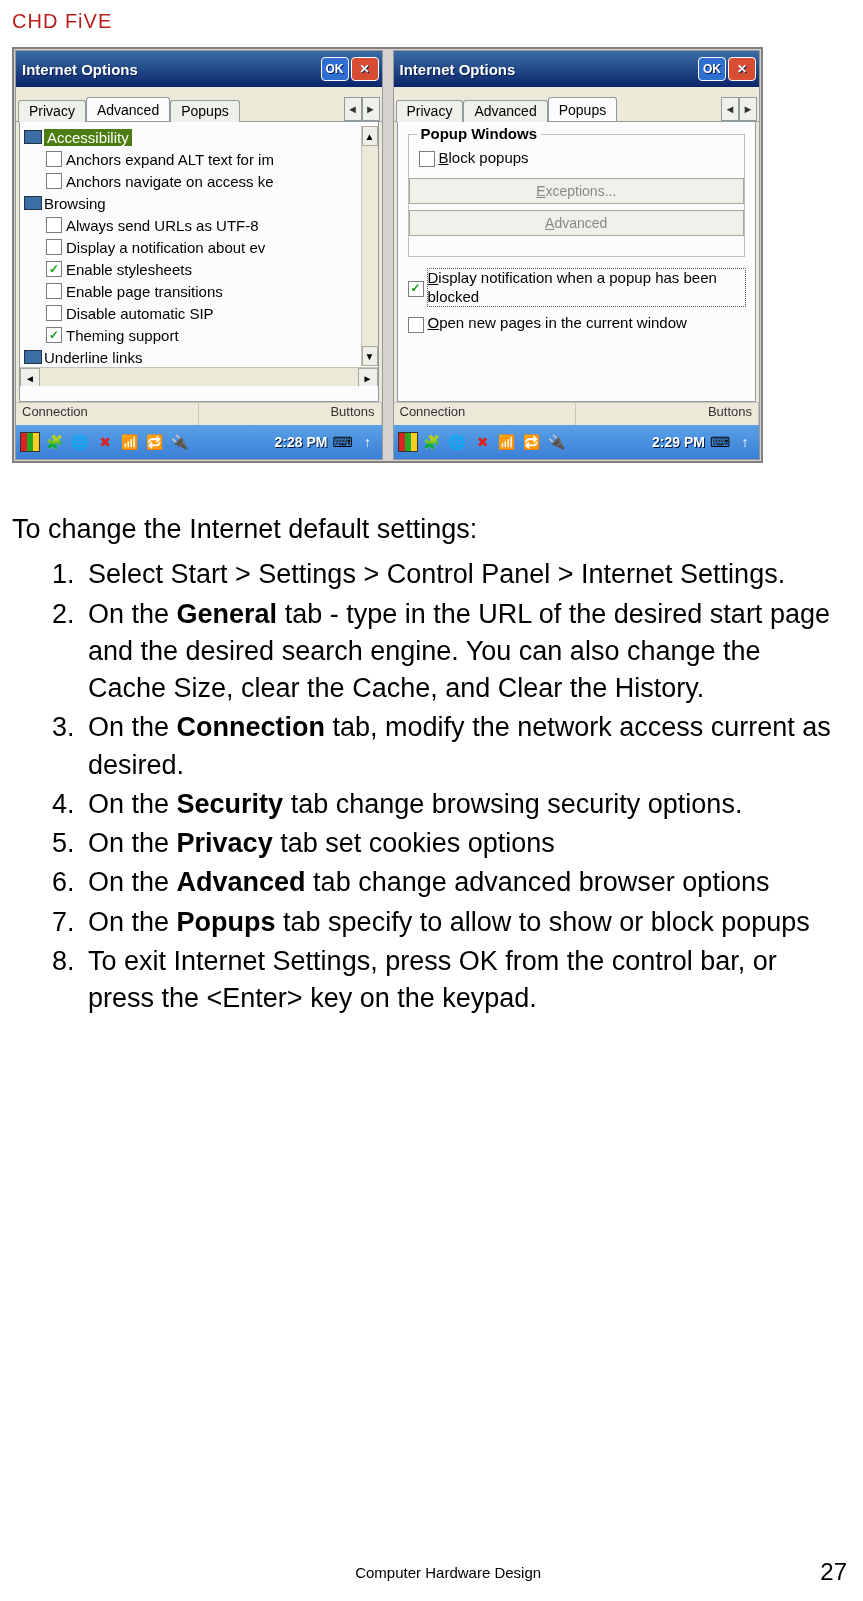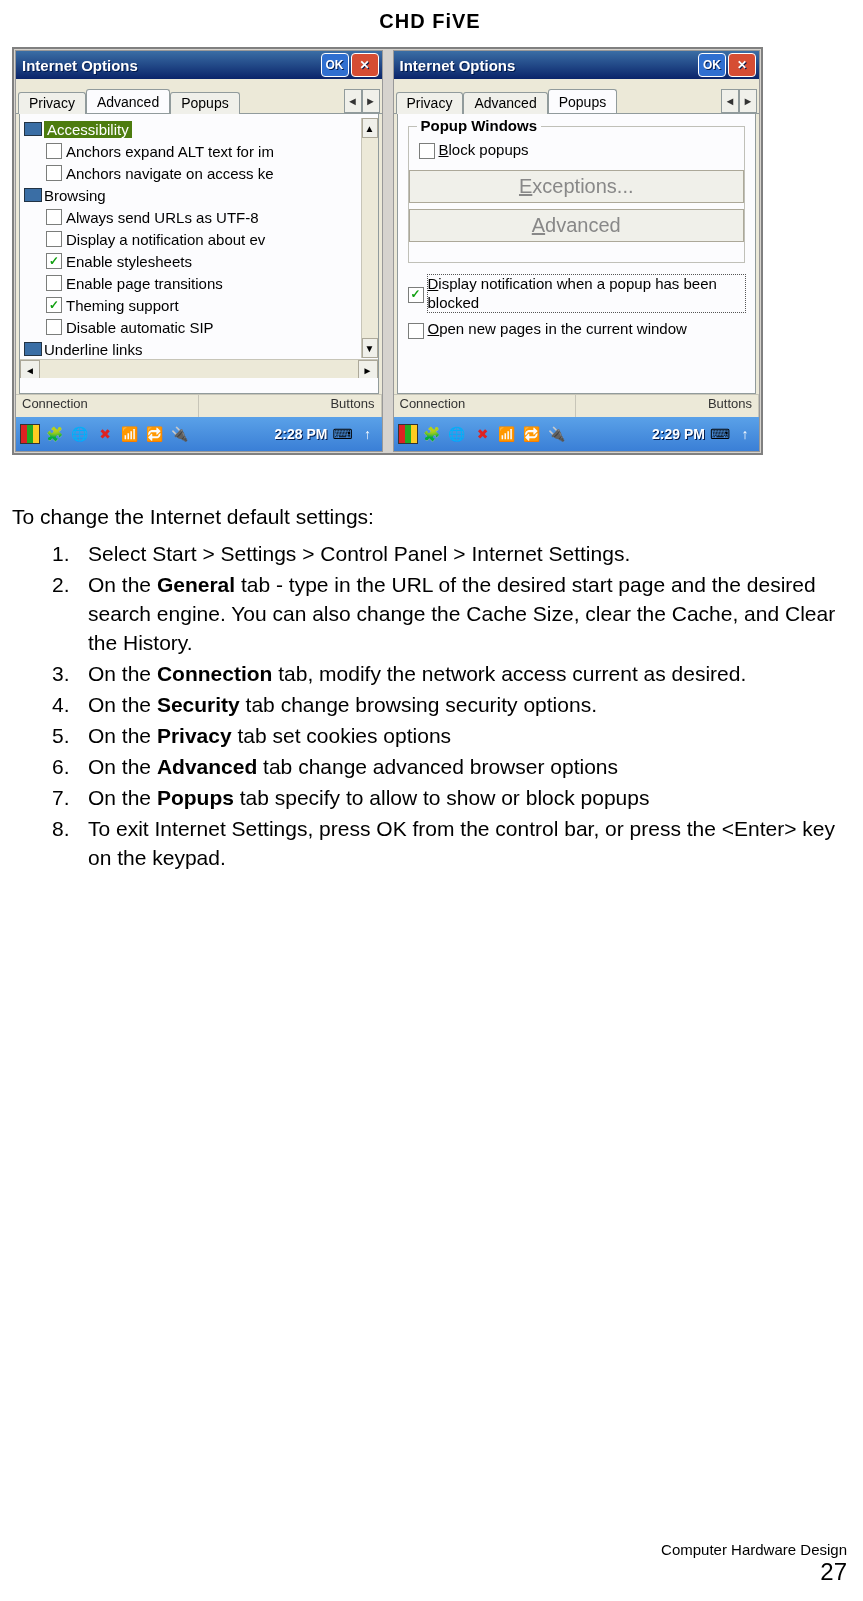--- a/index.html
+++ b/index.html
@@ -11,26 +11,26 @@
     box-sizing: border-box;
   }
   .page {
     width: 863px;
     min-height: 1601px;
     padding: 10px 12px 15px 12px;
     box-sizing: border-box;
     position: relative;
   }
   .header-right {
-    text-align: center;
+    text-align: left;
     font-family: "Arial Black", Arial, sans-serif;
-    font-weight: 700;
+    font-weight: 400;
     letter-spacing: 1px;
     font-size: 20px;
-    color: #000000;
+    color: #b91c1c;
     padding-right: 3px;
     padding-bottom: 8px;
   }
   .figure-frame {
     border: 2px solid #808080;
     display: flex;
     flex-direction: row;
     gap: 10px;
     padding: 1px;
     width: 745px;
@@ -42,21 +42,21 @@
     background: #ece9d8;
     position: relative;
     font-family: Tahoma, Arial, sans-serif;
     font-size: 15px;
     color: #000;
     border: 1px solid #999;
     padding-bottom: 0;
   }
   
   .titlebar {
-    height: 28px;
+    height: 36px;
     background: linear-gradient(#3a6ea5,#0a246a);
     color: #fff;
     display: flex;
     align-items: center;
     padding: 0 3px 0 6px;
     font-weight: bold;
     text-shadow: 1px 1px #00194c;
     justify-content: center;
   }
   .titlebar .spacer { flex:1; }
@@ -152,49 +152,48 @@
   .dotted { outline:1px dotted #555; }
   .pbtn {
     border:1px solid #aca899;
     background:#f0f0ea;
     padding:4px 10px;
     color:#888;
     margin:6px auto;
     display:block;
     min-width:120px;
     text-align:center;
-    font-size:20px;
+    font-size:14px;
   }
   .under { text-decoration:underline; }
   
   .midbar { height:22px; background:#ece9d8; border-top:1px solid #c7c5b8; display:flex; font-size:13px; color:#333; }
   .midbar .cell { flex:1; padding:1px 6px; border-right:1px solid #c7c5b8;}
   .taskbar {
     height:34px;
     background: linear-gradient(#5aa1e8,#3a7fd6);
     display:flex;align-items:center;
     padding:0 4px;
     gap:5px;
   }
   .tb-icon { width:20px;height:20px; display:flex;align-items:center;justify-content:center;font-size:14px;}
   .tb-time { margin-left:auto; color:#fff;font-weight:bold;font-size:14px; text-shadow:1px 1px #00194c; }
   .flag { width:22px;height:18px; background:
     linear-gradient(to right, #d22 33%, #2a2 33% 66%, #fc2 66%);
     border:1px solid #333;}
   
-  .bodytext { margin-top: 48px; font-size:21px; line-height:1.38; color:#000; }
+  .bodytext { margin-top: 48px; font-size:27px; line-height:1.38; color:#000; }
   .ol { list-style:none; counter-reset:item; padding-left:68px; margin:8px;}
   .ol li { counter-increment:item; position:relative; padding-left:0; padding-bottom:2px;}
   .ol li::before { content: counter(item) "."; position:absolute; left:-36px; }
   .bold { font-weight:bold; }
   .footer {
     position:absolute; bottom:15px; left:0; right:0;
-    display:flex; align-items:flex-end; padding:0 16px;
+    display:flex; align-items:center; padding:0 16px;
     font-size:14px;
-    flex-direction:column;
   }
   .footer .center { flex:1; text-align:center; font-size:15px;}
   .footer .pg { font-size:24px; }
 </style>
 </head>
 <body>
 
 <div class="page">
   <div class="header-right">CHD FiVE</div>
 
@@ -248,26 +247,26 @@
             </div>
           <div class="t-row indent1">
               <span class="cb chk"></span>
               <span>Enable stylesheets</span>
             </div>
           <div class="t-row indent1">
               <span class="cb"></span>
               <span>Enable page transitions</span>
             </div>
           <div class="t-row indent1">
+              <span class="cb"></span>
+              <span>Disable automatic SIP</span>
+            </div>
+          <div class="t-row indent1">
               <span class="cb chk"></span>
               <span>Theming support</span>
-            </div>
-          <div class="t-row indent1">
-              <span class="cb"></span>
-              <span>Disable automatic SIP</span>
             </div>
           <div class="t-row">
               <span class="t-icon">
                 <span class="folder-ico"></span>
               </span>
               <span>Underline links</span>
             </div>
           <div class="t-row indent2">
               <span class="radio sel"></span>
               <span>Never</span>

